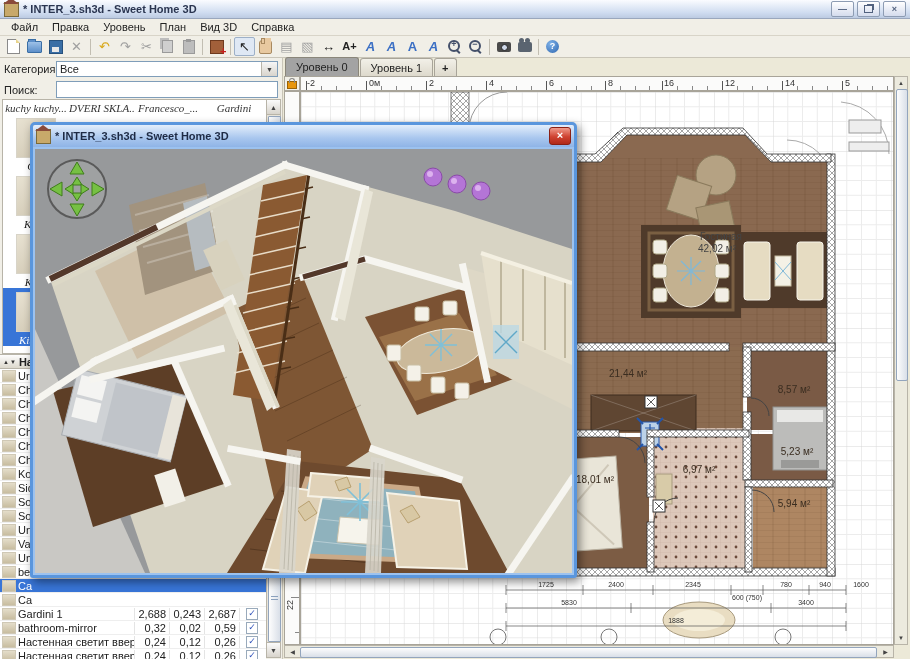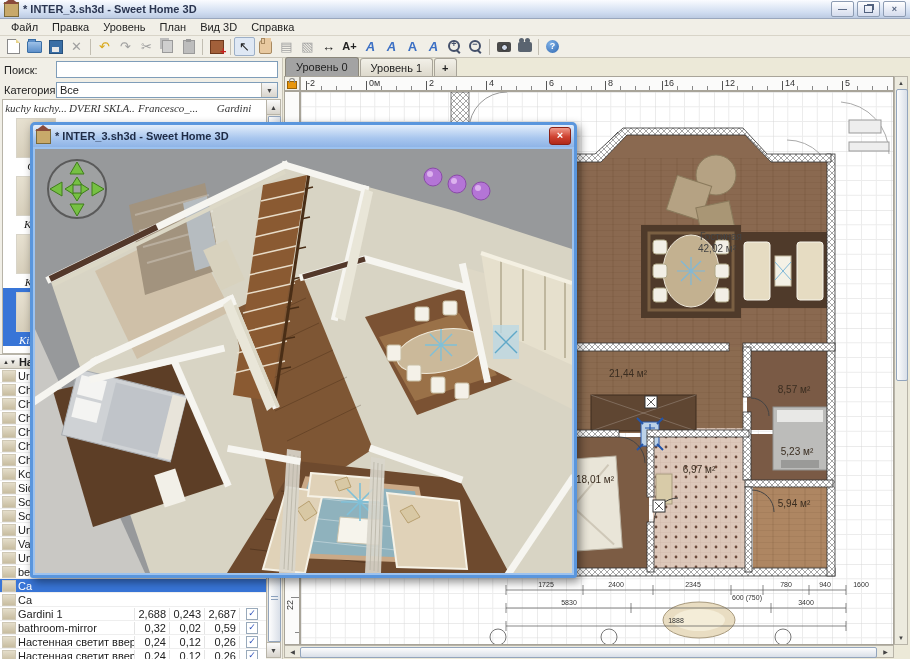--- a/index.html
+++ b/index.html
@@ -206,29 +206,29 @@
       <span class="ico-video"></span>
     </span>
   <span class="tsep"></span>
   <span class="ti">
       <span class="ico-help">?</span>
     </span>
 </div>
 
 <div class="sidebar">
   <div class="fieldrow">
-    <label>Поиск:</label>
-    <span class="searchbox"></span>
-  </div>
-  <div class="fieldrow">
     <label>Категория</label>
     <span class="combo">
       <span>Все</span>
       <span class="arrowbox">▼</span>
     </span>
+  </div>
+  <div class="fieldrow">
+    <label>Поиск:</label>
+    <span class="searchbox"></span>
   </div>
 
   <div class="catalog">
     <div class="cat-toplabels">
       <span>kuchy kuchy...</span>
       <span>DVERI SKLA...</span>
       <span>Francesco_...</span>
       <span>Gardini</span>
     </div>
     <div class="cat-grid">

